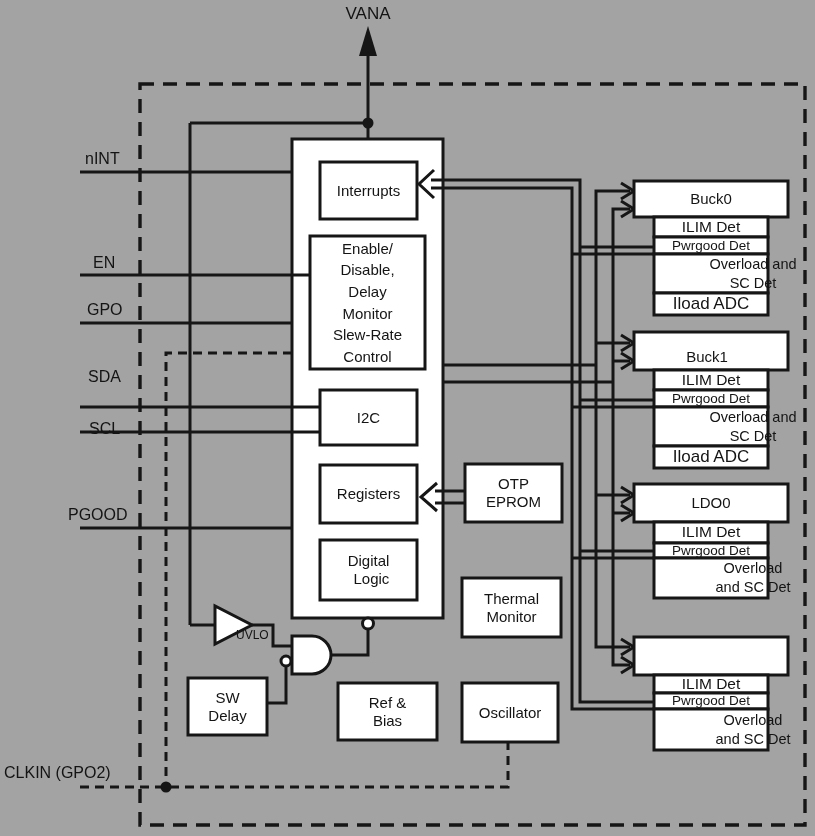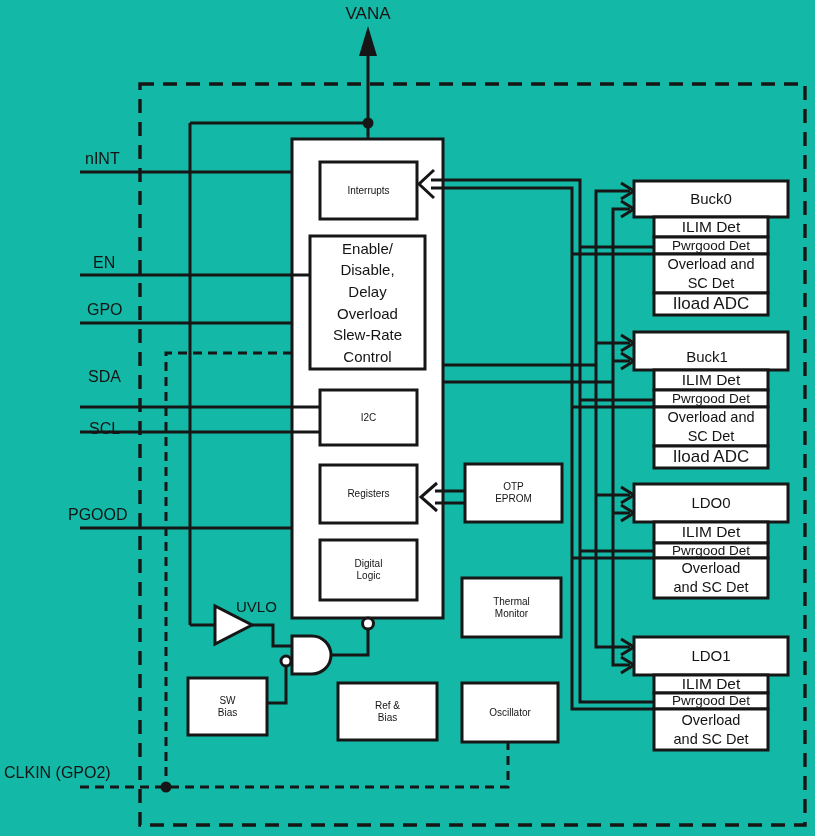--- a/index.html
+++ b/index.html
@@ -1,30 +1,30 @@
 <!DOCTYPE html>
 <html><head>
 <meta charset="utf-8">
 <style>
   html,body{margin:0;padding:0;background:#ffffff;}
-  .stage{position:relative;width:815px;height:836px;background:#14b8a6;overflow:hidden;
+  .stage{position:relative;width:815px;height:836px;background:#a3a3a3;overflow:hidden;
          font-family:"Liberation Sans","DejaVu Sans",sans-serif;color:#141414;}
   .stage svg{position:absolute;left:0;top:0;}
   .lbl{position:absolute;display:flex;align-items:center;justify-content:center;
        text-align:center;white-space:pre-line;color:#141414;line-height:1.18;z-index:5;}
   .lbl.left{justify-content:flex-start;text-align:right;}
   .pin{font-size:16px;}
-  .boxlbl{font-size:10px;}
+  .boxlbl{font-size:15px;}
   .enable-lbl{font-size:15px;line-height:1.44;}
   .hdr{font-size:15px;}
   .sub-ilim{font-size:15.5px;}
   .sub-pwr{font-size:13.5px;}
-  .sub-ovl{font-size:14.5px;line-height:1.3;}
+  .sub-ovl{font-size:14.5px;line-height:1.3;margin-left:42px;}
   .sub-iload{font-size:17px;}
-  .uvlo-lbl{font-size:15px;}
+  .uvlo-lbl{font-size:12px;margin-top:28px;}
   .vana-lbl{font-size:17px;}
 </style>
 </head>
 <body>
 
 <div class="stage">
 
 <svg width="815" height="836" viewBox="0 0 815 836">
 
   <g stroke="#161616" fill="none">
@@ -135,36 +135,36 @@
 <div class="lbl left pin" style="left:87px;top:300px;width:60px;height:20px;">GPO</div>
 <div class="lbl left pin" style="left:88px;top:368px;width:60px;height:18px;">SDA</div>
 <div class="lbl left pin" style="left:89px;top:420px;width:60px;height:18px;">SCL</div>
 <div class="lbl left pin" style="left:68px;top:505px;width:80px;height:20px;">PGOOD</div>
 <div class="lbl left pin" style="left:4px;top:763px;width:140px;height:20px;">CLKIN (GPO2)</div>
 
 <div class="lbl boxlbl" style="left:320px;top:162px;width:97px;height:57px;">Interrupts</div>
 <div class="lbl enable-lbl" style="left:310px;top:236px;width:115px;height:133px;">Enable/
 Disable,
 Delay
-Overload
+Monitor
 Slew-Rate
 Control</div>
 <div class="lbl boxlbl" style="left:320px;top:390px;width:97px;height:55px;">I2C</div>
 <div class="lbl boxlbl" style="left:320px;top:465px;width:97px;height:58px;">Registers</div>
-<div class="lbl boxlbl" style="left:320px;top:540px;width:97px;height:60px;">Digital
+<div class="lbl boxlbl" style="left:320px;top:540px;width:97px;height:60px;text-align:right;">Digital
 Logic</div>
 <div class="lbl boxlbl" style="left:465px;top:464px;width:97px;height:58px;border-radius:17px;">OTP
 EPROM</div>
 <div class="lbl boxlbl" style="left:462px;top:578px;width:99px;height:59px;">Thermal
 Monitor</div>
 <div class="lbl boxlbl" style="left:462px;top:683px;width:96px;height:59px;">Oscillator</div>
 <div class="lbl boxlbl" style="left:338px;top:683px;width:99px;height:57px;">Ref &amp;
 Bias</div>
 <div class="lbl boxlbl" style="left:188px;top:678px;width:79px;height:57px;">SW
-Bias</div>
+Delay</div>
 <div class="lbl left uvlo-lbl" style="left:236px;top:598px;width:52px;height:18px;">UVLO</div>
 
 <div class="lbl hdr" style="left:634px;top:181px;width:154px;height:36px;">Buck0</div>
 <div class="lbl sub-ilim" style="left:654px;top:217px;width:114px;height:20px;">ILIM Det</div>
 <div class="lbl sub-pwr" style="left:654px;top:237px;width:114px;height:17px;">Pwrgood Det</div>
 <div class="lbl sub-ovl" style="left:654px;top:254px;width:114px;height:39px;">Overload and
 SC Det</div>
 <div class="lbl sub-iload" style="left:654px;top:293px;width:114px;height:22px;">Iload ADC</div>
 
 <div class="lbl hdr" style="left:630px;top:332px;width:154px;height:50px;">Buck1</div>
@@ -173,19 +173,18 @@
 <div class="lbl sub-ovl" style="left:654px;top:407px;width:114px;height:39px;">Overload and
 SC Det</div>
 <div class="lbl sub-iload" style="left:654px;top:446px;width:114px;height:22px;">Iload ADC</div>
 
 <div class="lbl hdr" style="left:634px;top:484px;width:154px;height:38px;">LDO0</div>
 <div class="lbl sub-ilim" style="left:654px;top:522px;width:114px;height:21px;">ILIM Det</div>
 <div class="lbl sub-pwr" style="left:654px;top:543px;width:114px;height:15px;">Pwrgood Det</div>
 <div class="lbl sub-ovl" style="left:654px;top:558px;width:114px;height:40px;">Overload
 and SC Det</div>
 
-<div class="lbl hdr" style="left:634px;top:637px;width:154px;height:38px;">LDO1</div>
 <div class="lbl sub-ilim" style="left:654px;top:675px;width:114px;height:18px;">ILIM Det</div>
 <div class="lbl sub-pwr" style="left:654px;top:693px;width:114px;height:16px;">Pwrgood Det</div>
 <div class="lbl sub-ovl" style="left:654px;top:709px;width:114px;height:41px;">Overload
 and SC Det</div>
 
 </div>
 
 </body></html>

